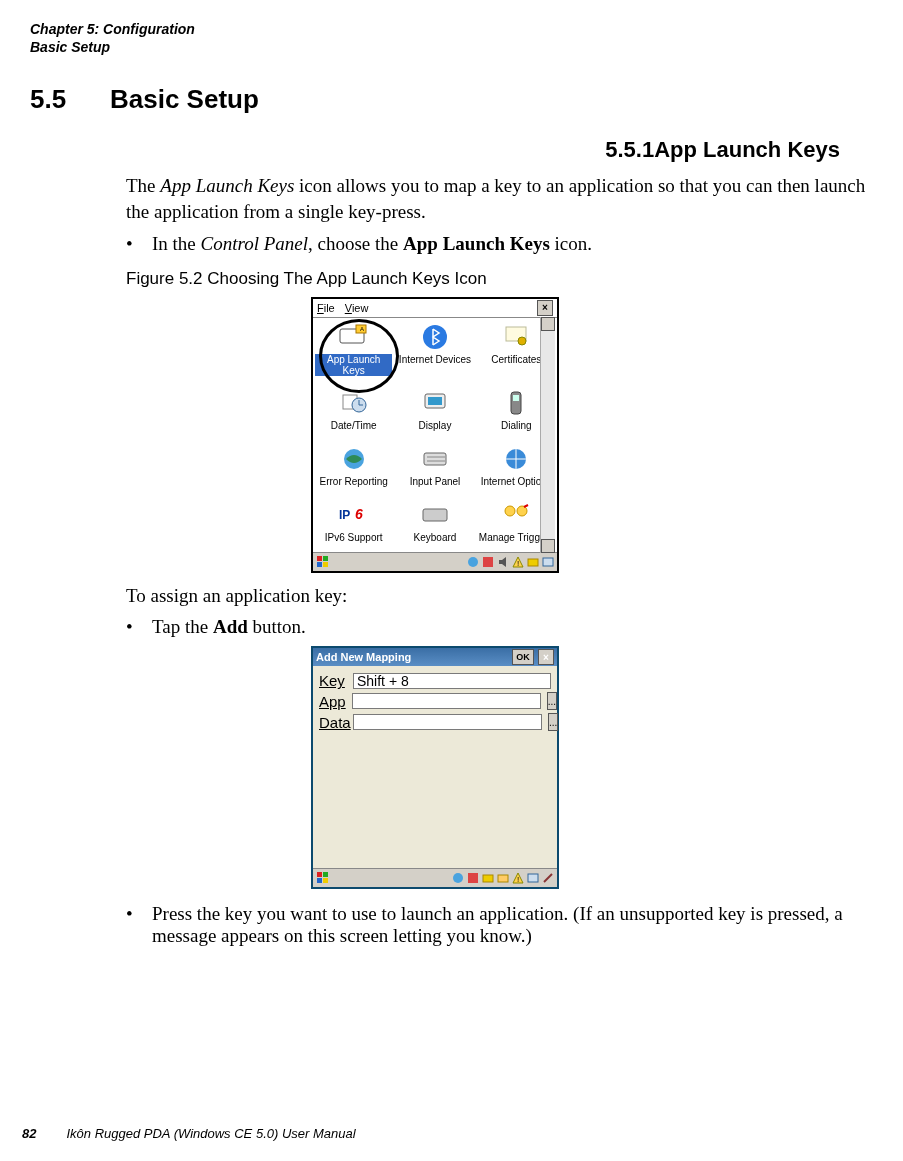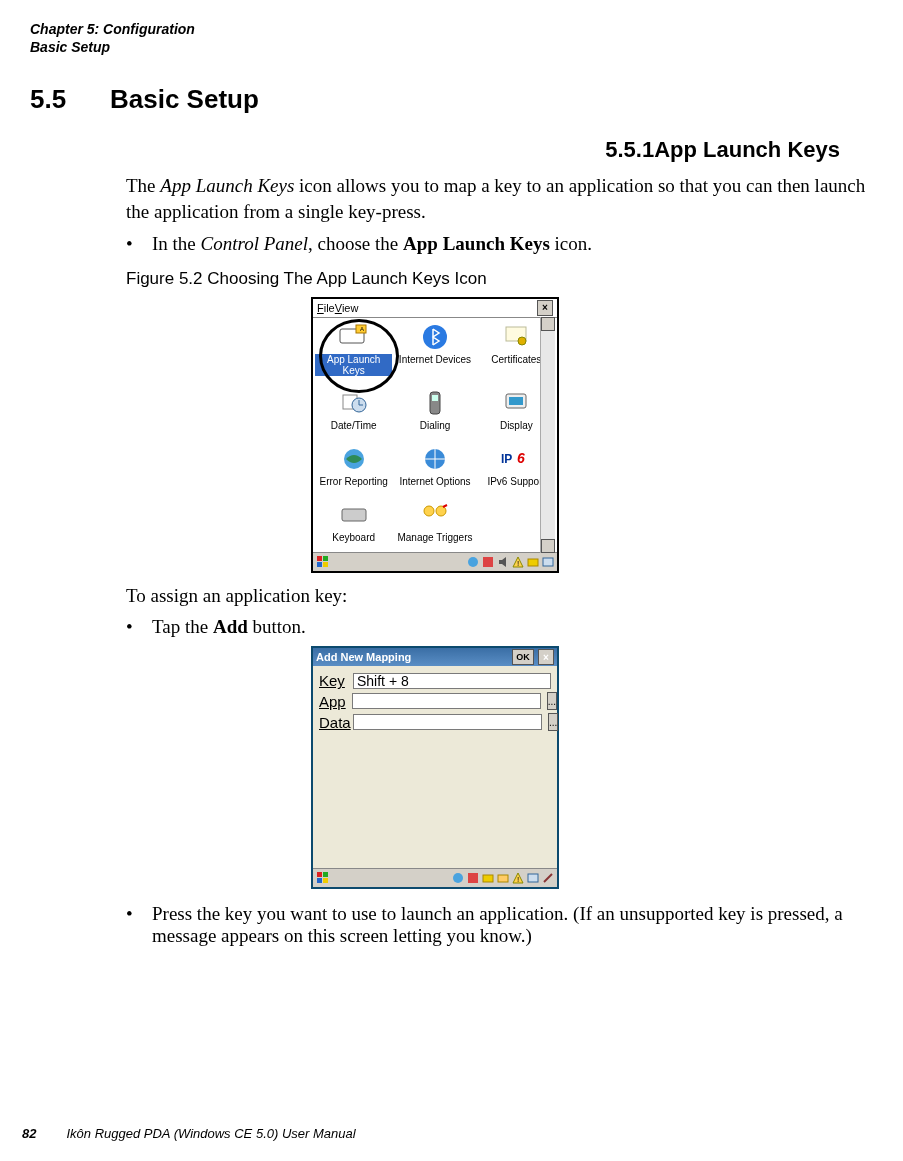--- a/index.html
+++ b/index.html
@@ -90,20 +90,21 @@
     font-size: 11px;
     position: relative;
   }
   .cp-menubar {
     display: flex;
     align-items: center;
     height: 18px;
     background: #fff;
     border-bottom: 1px solid #888;
     padding: 0 4px;
+    gap: 10px;
   }
   .cp-menubar .menu-item { font-size: 11px; }
   .cp-menubar .menu-item u { text-decoration: underline; }
   .cp-close {
     margin-left: auto;
     width: 14px;
     height: 14px;
     background: #d4d0c8;
     border: 1px solid #555;
     display: flex;
@@ -343,47 +344,57 @@
                 <line x1="19" y1="16" x2="19" y2="11" stroke="#369"></line>
                 <line x1="19" y1="16" x2="23" y2="16" stroke="#369"></line>
               </svg>
           </div>
           <div class="cp-label">Date/Time</div>
         </div>
 
         <div class="cp-cell">
           <div class="cp-icon">
             <svg width="28" height="28" viewBox="0 0 28 28">
+                <rect x="4" y="5" width="20" height="14" rx="2" fill="#eee" stroke="#666"></rect>
+                <rect x="7" y="8" width="14" height="8" fill="#39c"></rect>
+              </svg>
+          </div>
+          <div class="cp-label">Display</div>
+        </div>
+
+        <div class="cp-cell">
+          <div class="cp-icon">
+            <svg width="28" height="28" viewBox="0 0 28 28">
                 <rect x="9" y="3" width="10" height="22" rx="3" fill="#888" stroke="#444"></rect>
                 <rect x="11" y="6" width="6" height="6" fill="#cfe"></rect>
               </svg>
           </div>
           <div class="cp-label">Dialing</div>
         </div>
 
         <div class="cp-cell">
           <div class="cp-icon">
             <svg width="28" height="28" viewBox="0 0 28 28">
-                <rect x="4" y="5" width="20" height="14" rx="2" fill="#eee" stroke="#666"></rect>
-                <rect x="7" y="8" width="14" height="8" fill="#39c"></rect>
-              </svg>
-          </div>
-          <div class="cp-label">Display</div>
-        </div>
-
-        <div class="cp-cell">
-          <div class="cp-icon">
-            <svg width="28" height="28" viewBox="0 0 28 28">
                 <circle cx="14" cy="14" r="10" fill="#4aa3df"></circle>
                 <path d="M6 14 Q14 6 22 14 Q14 22 6 14" fill="#2e8b57"></path>
               </svg>
           </div>
           <div class="cp-label">Error Reporting</div>
         </div>
 
+        <div class="cp-cell">
+          <div class="cp-icon">
+            <svg width="28" height="28" viewBox="0 0 28 28">
+                <rect x="3" y="8" width="22" height="12" rx="2" fill="#ddd" stroke="#666"></rect>
+                <line x1="6" y1="12" x2="24" y2="12" stroke="#888"></line>
+                <line x1="6" y1="16" x2="24" y2="16" stroke="#888"></line>
+              </svg>
+          </div>
+          <div class="cp-label">Input Panel</div>
+        </div>
 
         <div class="cp-cell">
           <div class="cp-icon">
             <svg width="28" height="28" viewBox="0 0 28 28">
                 <circle cx="14" cy="14" r="10" fill="#3a8bd8"></circle>
                 <path d="M4 14 H24 M14 4 V24" stroke="#fff" stroke-width="1"></path>
               </svg>
           </div>
           <div class="cp-label">Internet Options</div>
         </div>

